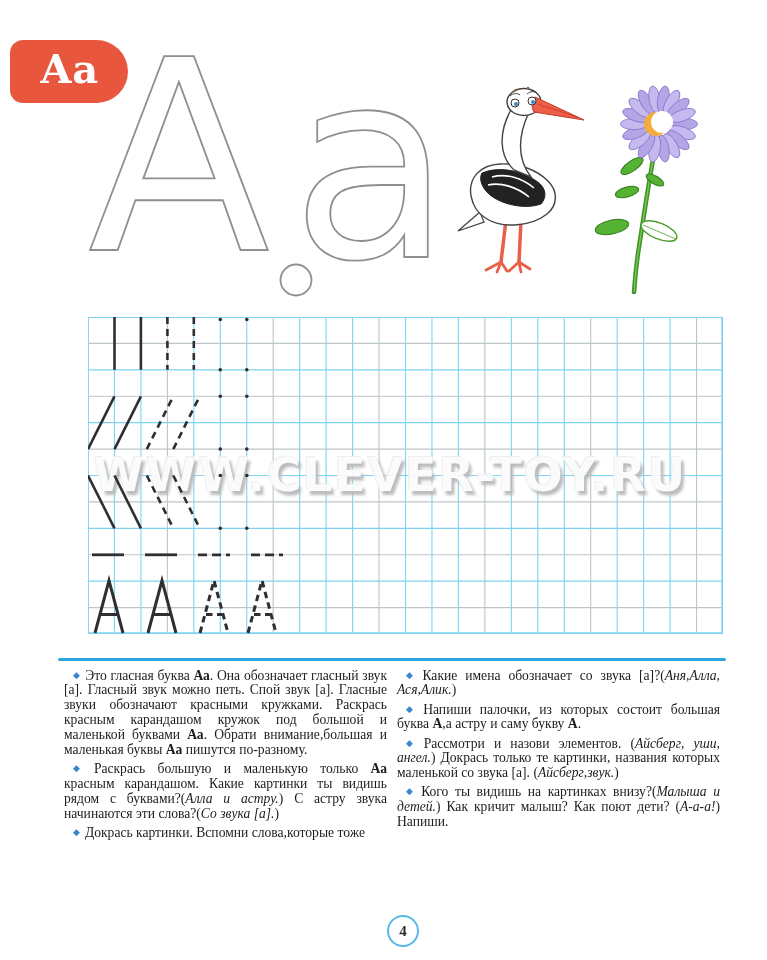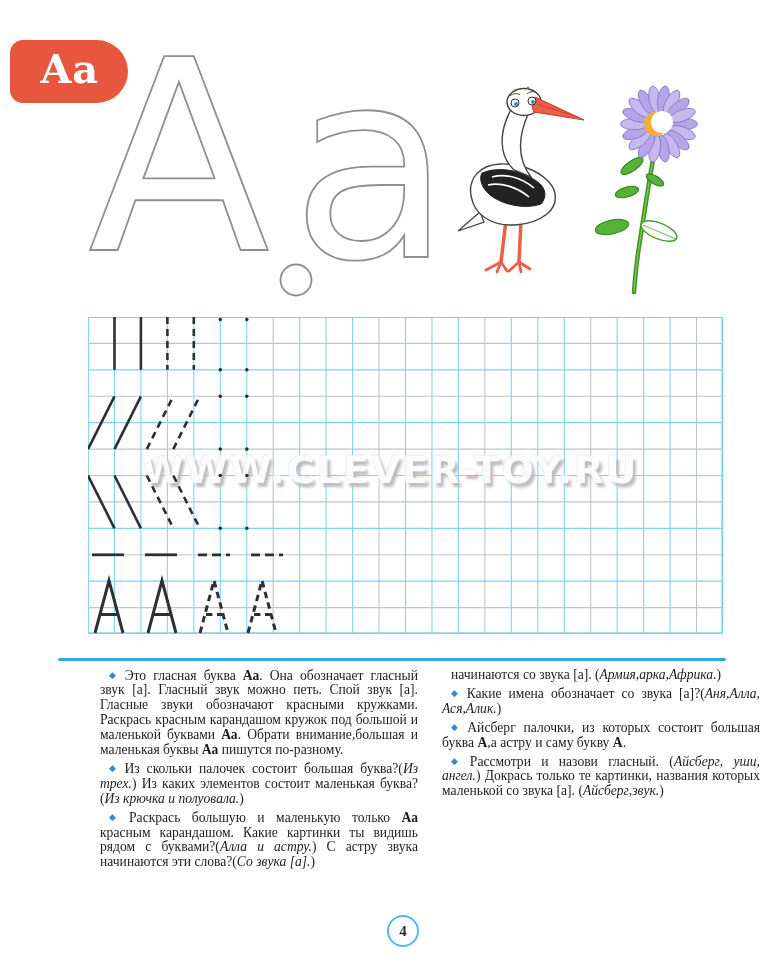--- a/index.html
+++ b/index.html
@@ -14,32 +14,32 @@
     display:flex;align-items:center;justify-content:center;
   }
   .badge span{
     font-family:"DejaVu Serif",serif;font-weight:bold;font-size:40px;
     color:#ffffff;line-height:1;padding-bottom:5px;
   }
   #header-svg{position:absolute;left:0;top:0;}
   #grid-svg,#strokes-svg{position:absolute;left:88px;top:317px;}
   .watermark{
     position:absolute;left:50px;top:448px;width:680px;text-align:center;
-    font-family:"DejaVu Sans",sans-serif;font-weight:bold;font-size:38px;
+    font-family:"DejaVu Sans",sans-serif;font-weight:bold;font-size:46px;
     letter-spacing:2px;color:#fbfbfb;opacity:.95;
     text-shadow:3px 4px 3px #b9b9b9, -1px -1px 0 #eeeeee;
     white-space:nowrap;
   }
   .divider{
     position:absolute;left:58px;top:658px;width:668px;height:3px;
     background:#2fa6df;border-radius:2px;
   }
   .columns{
     position:absolute;left:64px;top:668px;width:660px;
-    display:flex;gap:24px;margin-left:36px;
+    display:flex;gap:10px;
   }
   .col{width:323px;font-size:13.6px;line-height:14.9px;text-align:justify;
     color:#1c1c1c;}
   .para{margin:0 0 3.5px 0;text-indent:9px;}
   .para .bullet{color:#3a87d0;font-size:9px;margin-right:5px;
     vertical-align:1.5px;font-family:"DejaVu Sans",sans-serif;}
   .b{font-weight:bold;}
   .i{font-style:italic;}
   .page-num{
     position:absolute;left:387px;top:915px;width:28px;height:28px;
@@ -216,26 +216,26 @@
     <path d="M 112 316 L 126 263.5 L 140 316 M 118 297.5 H 134" stroke-dasharray="6.5 4.5"></path>
     <path d="M 160 316 L 174 263.5 L 188 316 M 166 297.5 H 182" stroke-dasharray="6.5 4.5"></path>
   </g>
 </svg>
 
 <div class="divider"></div>
 
 <div class="columns">
   <div class="col">
       <p class="para"><span class="bullet">◆</span><span>Это гласная буква </span><span class="b">Аа</span><span>. Она обозначает гласный звук [а]. Гласный звук можно петь. Спой звук [а]. Гласные звуки обозначают красными кружками. Раскрась красным карандашом кружок под большой и маленькой буквами </span><span class="b">Аа</span><span>. Обрати внимание,большая и маленькая буквы </span><span class="b">Аа</span><span> пишутся по-разному.</span></p>
-      <p class="para"><span class="bullet">◆</span><span>Из скольки палочек состоит большая буква?(</span><span class="i">Из трех.</span><span>) Из каких элементов состоит маленькая буква?(</span><span class="i">Из крючка и полуовала.</span><span>)</span></p>
       <p class="para"><span class="bullet">◆</span><span>Раскрась большую и маленькую только </span><span class="b">Аа</span><span> красным карандашом. Какие картинки ты видишь рядом  с буквами?(</span><span class="i">Алла и астру.</span><span>) С астру звука начинаются эти слова?(</span><span class="i">Со звука [а].</span><span>)</span></p>
+      <p class="para"><span class="bullet">◆</span><span>Докрась картинки. Вспомни слова,которые тоже</span></p>
     </div>
   <div class="col">
-      <p class="para"><span>начинаются со звука [а]. (</span><span class="i">Армия,арка,Африка.</span><span>)</span></p>
       <p class="para"><span class="bullet">◆</span><span>Какие имена обозначает со звука [а]?(</span><span class="i">Аня,Алла, Ася,Алик.</span><span>)</span></p>
-      <p class="para"><span class="bullet">◆</span><span>Айсберг палочки, из которых состоит большая буква </span><span class="b">А</span><span>,а астру  и саму букву </span><span class="b">А</span><span>.</span></p>
-      <p class="para"><span class="bullet">◆</span><span>Рассмотри и назови гласный. (</span><span class="i">Айсберг, уши, ангел.</span><span>) Докрась только те картинки, названия которых маленькой со звука [а]. (</span><span class="i">Айсберг,звук.</span><span>)</span></p>
+      <p class="para"><span class="bullet">◆</span><span>Напиши палочки, из которых состоит большая буква </span><span class="b">А</span><span>,а астру  и саму букву </span><span class="b">А</span><span>.</span></p>
+      <p class="para"><span class="bullet">◆</span><span>Рассмотри и назови элементов. (</span><span class="i">Айсберг, уши, ангел.</span><span>) Докрась только те картинки, названия которых маленькой со звука [а]. (</span><span class="i">Айсберг,звук.</span><span>)</span></p>
+      <p class="para"><span class="bullet">◆</span><span>Кого ты видишь на картинках внизу?(</span><span class="i">Малыша и детей.</span><span>) Как кричит малыш? Как поют дети? (</span><span class="i">А-а-а!</span><span>) Напиши.</span></p>
     </div>
 </div>
 
 <div class="page-num">
   <span>4</span>
 </div>
 
 </body></html>

